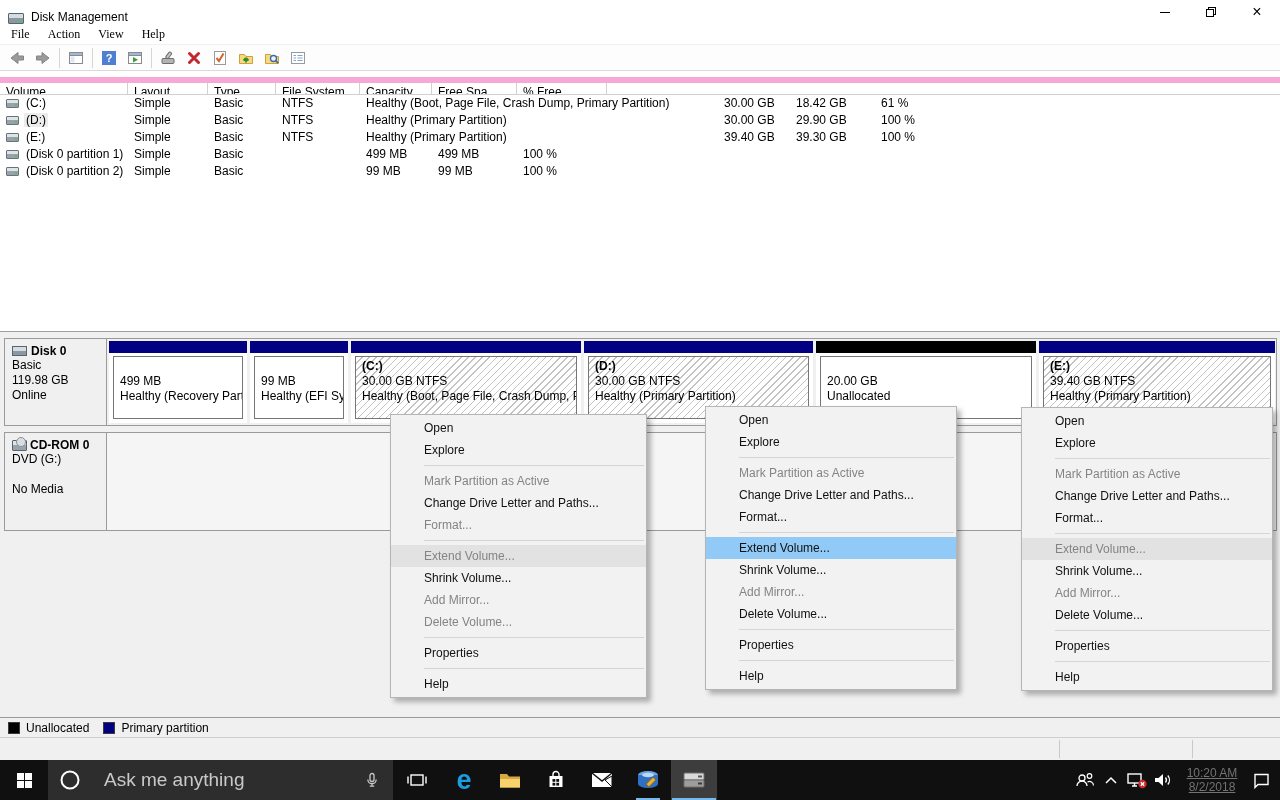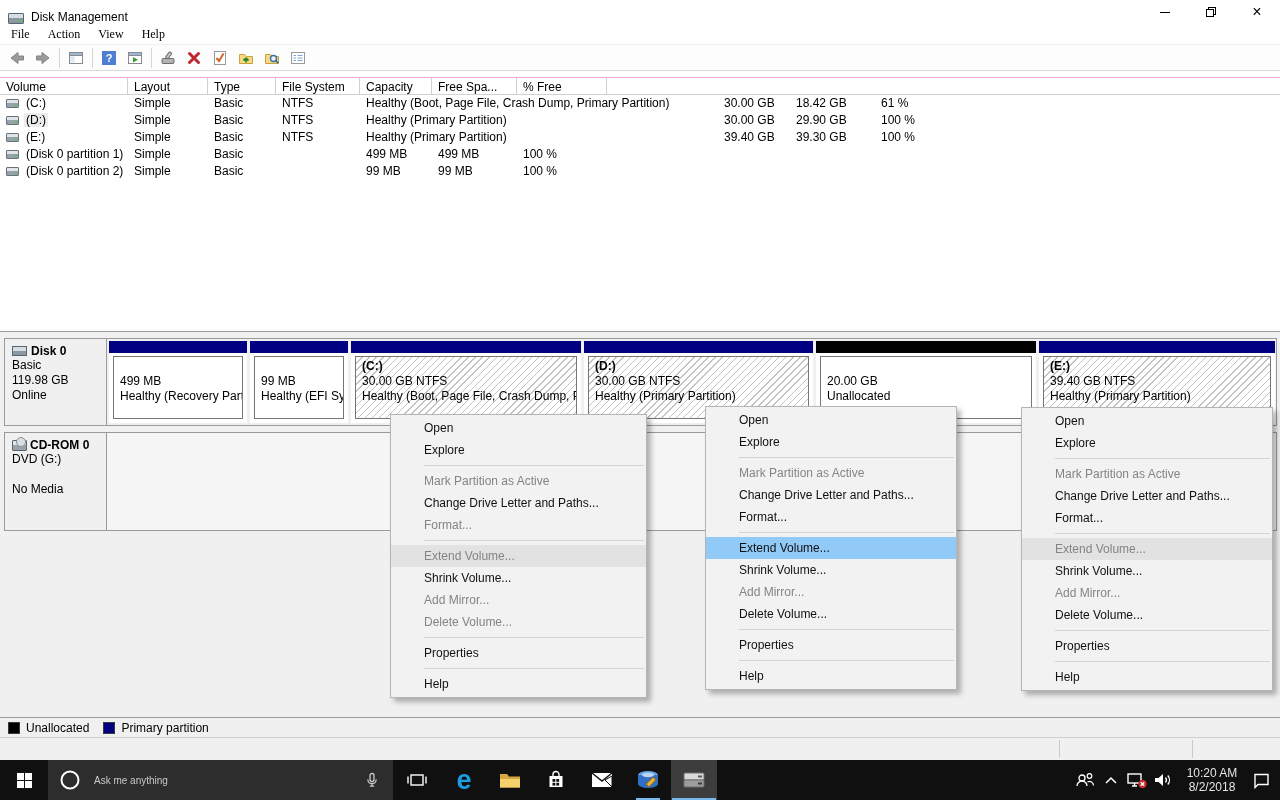--- a/index.html
+++ b/index.html
@@ -24,21 +24,21 @@
 
   .menubar { height:20px; display:flex; align-items:center; background:#fff; padding-left:2px; }
   .menubar span { padding:0 9px; line-height:20px;font-family:Liberation Serif, serif; }
 
   .toolbar { height:27px; display:flex; align-items:center; background:#fdfdfd; border-top:1px solid #f0f0f0; border-bottom:1px solid #d9d9d9; padding-left:4px; }
   .tb-icon { width:26px; height:22px; display:flex; align-items:center; justify-content:center; }
   .tb-sep { width:1px; height:20px; background:#d6d6d6; margin:0 3px; }
 
   
   .volume-pane { height:260px; background:#fff; padding-top:6px; overflow:hidden; }
-  .vt-header { display:flex; height:18px; border-top:1px solid #f9a8d4; border-bottom:1px solid #d0d0d0; }
+  .vt-header { display:flex; height:18px; border-top:6px solid #f9a8d4; border-bottom:1px solid #d0d0d0; }
   .vt-hcell { border-right:1px solid #d0d0d0; padding:2px 0 0 6px; white-space:nowrap; overflow:hidden; }
   .vt-filler { flex:1; border-right:none; }
   .vt-row { display:flex; height:17px; align-items:center; }
   .vt-cell { padding-left:6px; white-space:nowrap; overflow:hidden; height:17px; line-height:17px; }
   .c1{width:128px;} .c2{width:80px;} .c3{width:68px;} .c4{width:84px;} .c5{width:358px;} .c6{width:72px;} .c7{width:85px;} .c8{width:90px;}
   .vol-icon { display:inline-block; width:13px; height:9px; margin-right:5px; vertical-align:-1px; background:linear-gradient(#dfe4e8 0 3px,#98a2ab 3px); border:1px solid #69727a; border-radius:1px; position:relative; }
   .vol-icon::after { content:""; position:absolute; right:1px; bottom:1px; width:2px; height:2px; background:#58c058; }
   .vol-label { padding:0 2px; }
   .vol-label.selected { background:#ececec; }
 
@@ -79,31 +79,31 @@
   .ctx-row.hl-gray { background:#e2e2e2; }
   .ctx-row.ctx-sep { height:1px; line-height:0; padding:0; margin:4px 2px 4px 33px; background:#d4d4d4; }
 
   
   .taskbar { position:absolute; left:0; bottom:0; width:1280px; height:40px; background:#101010; display:flex; align-items:stretch; z-index:30; }
   .tb-start { width:48px; display:flex; align-items:center; justify-content:center; }
   .win-logo { display:grid; grid-template-columns:7px 7px; grid-template-rows:7px 7px; gap:1px; }
   .win-logo i { background:#fff; display:block; }
   .search-box { width:345px; background:#2d2d2d; display:flex; align-items:center; }
   .cortana-circle { margin-left:11px; flex:0 0 auto; }
-  .search-text { margin-left:13px; color:#c9c9c9; font-size:10px; }
+  .search-text { margin-left:23px; color:#c9c9c9; font-size:19px; }
   .mic { margin-left:auto; margin-right:12px; }
   .tb-taskview { width:48px; display:flex; align-items:center; justify-content:center; }
   .tb-app { width:46px; display:flex; align-items:center; justify-content:center; position:relative; }
   .tb-app.running::after { content:""; position:absolute; bottom:0; left:11px; right:11px; height:2px; background:#76b9ed; }
   .tb-app.active { background:#3d3d3d; }
   .tb-app.active::after { left:1px; right:1px; }
   .edge-e { color:#1b9de2; font-size:27px; font-weight:bold; line-height:27px; }
   .tray { margin-left:auto; display:flex; align-items:center; padding-right:6px; }
   .tray-item { width:26px; display:flex; align-items:center; justify-content:center; height:40px; }
-  .clock { width:64px; text-align:center; color:#e5e5e5; font-size:12px; line-height:14px; margin:0 4px; }
+  .clock { width:64px; text-align:center; color:#737373; font-size:12px; line-height:14px; margin:0 4px;text-decoration:underline; }
 </style>
 </head>
 <body>
 
 <div class="screen">
 
   <div class="app-window">
 
     <div class="titlebar">
       <span class="app-icon"></span>

